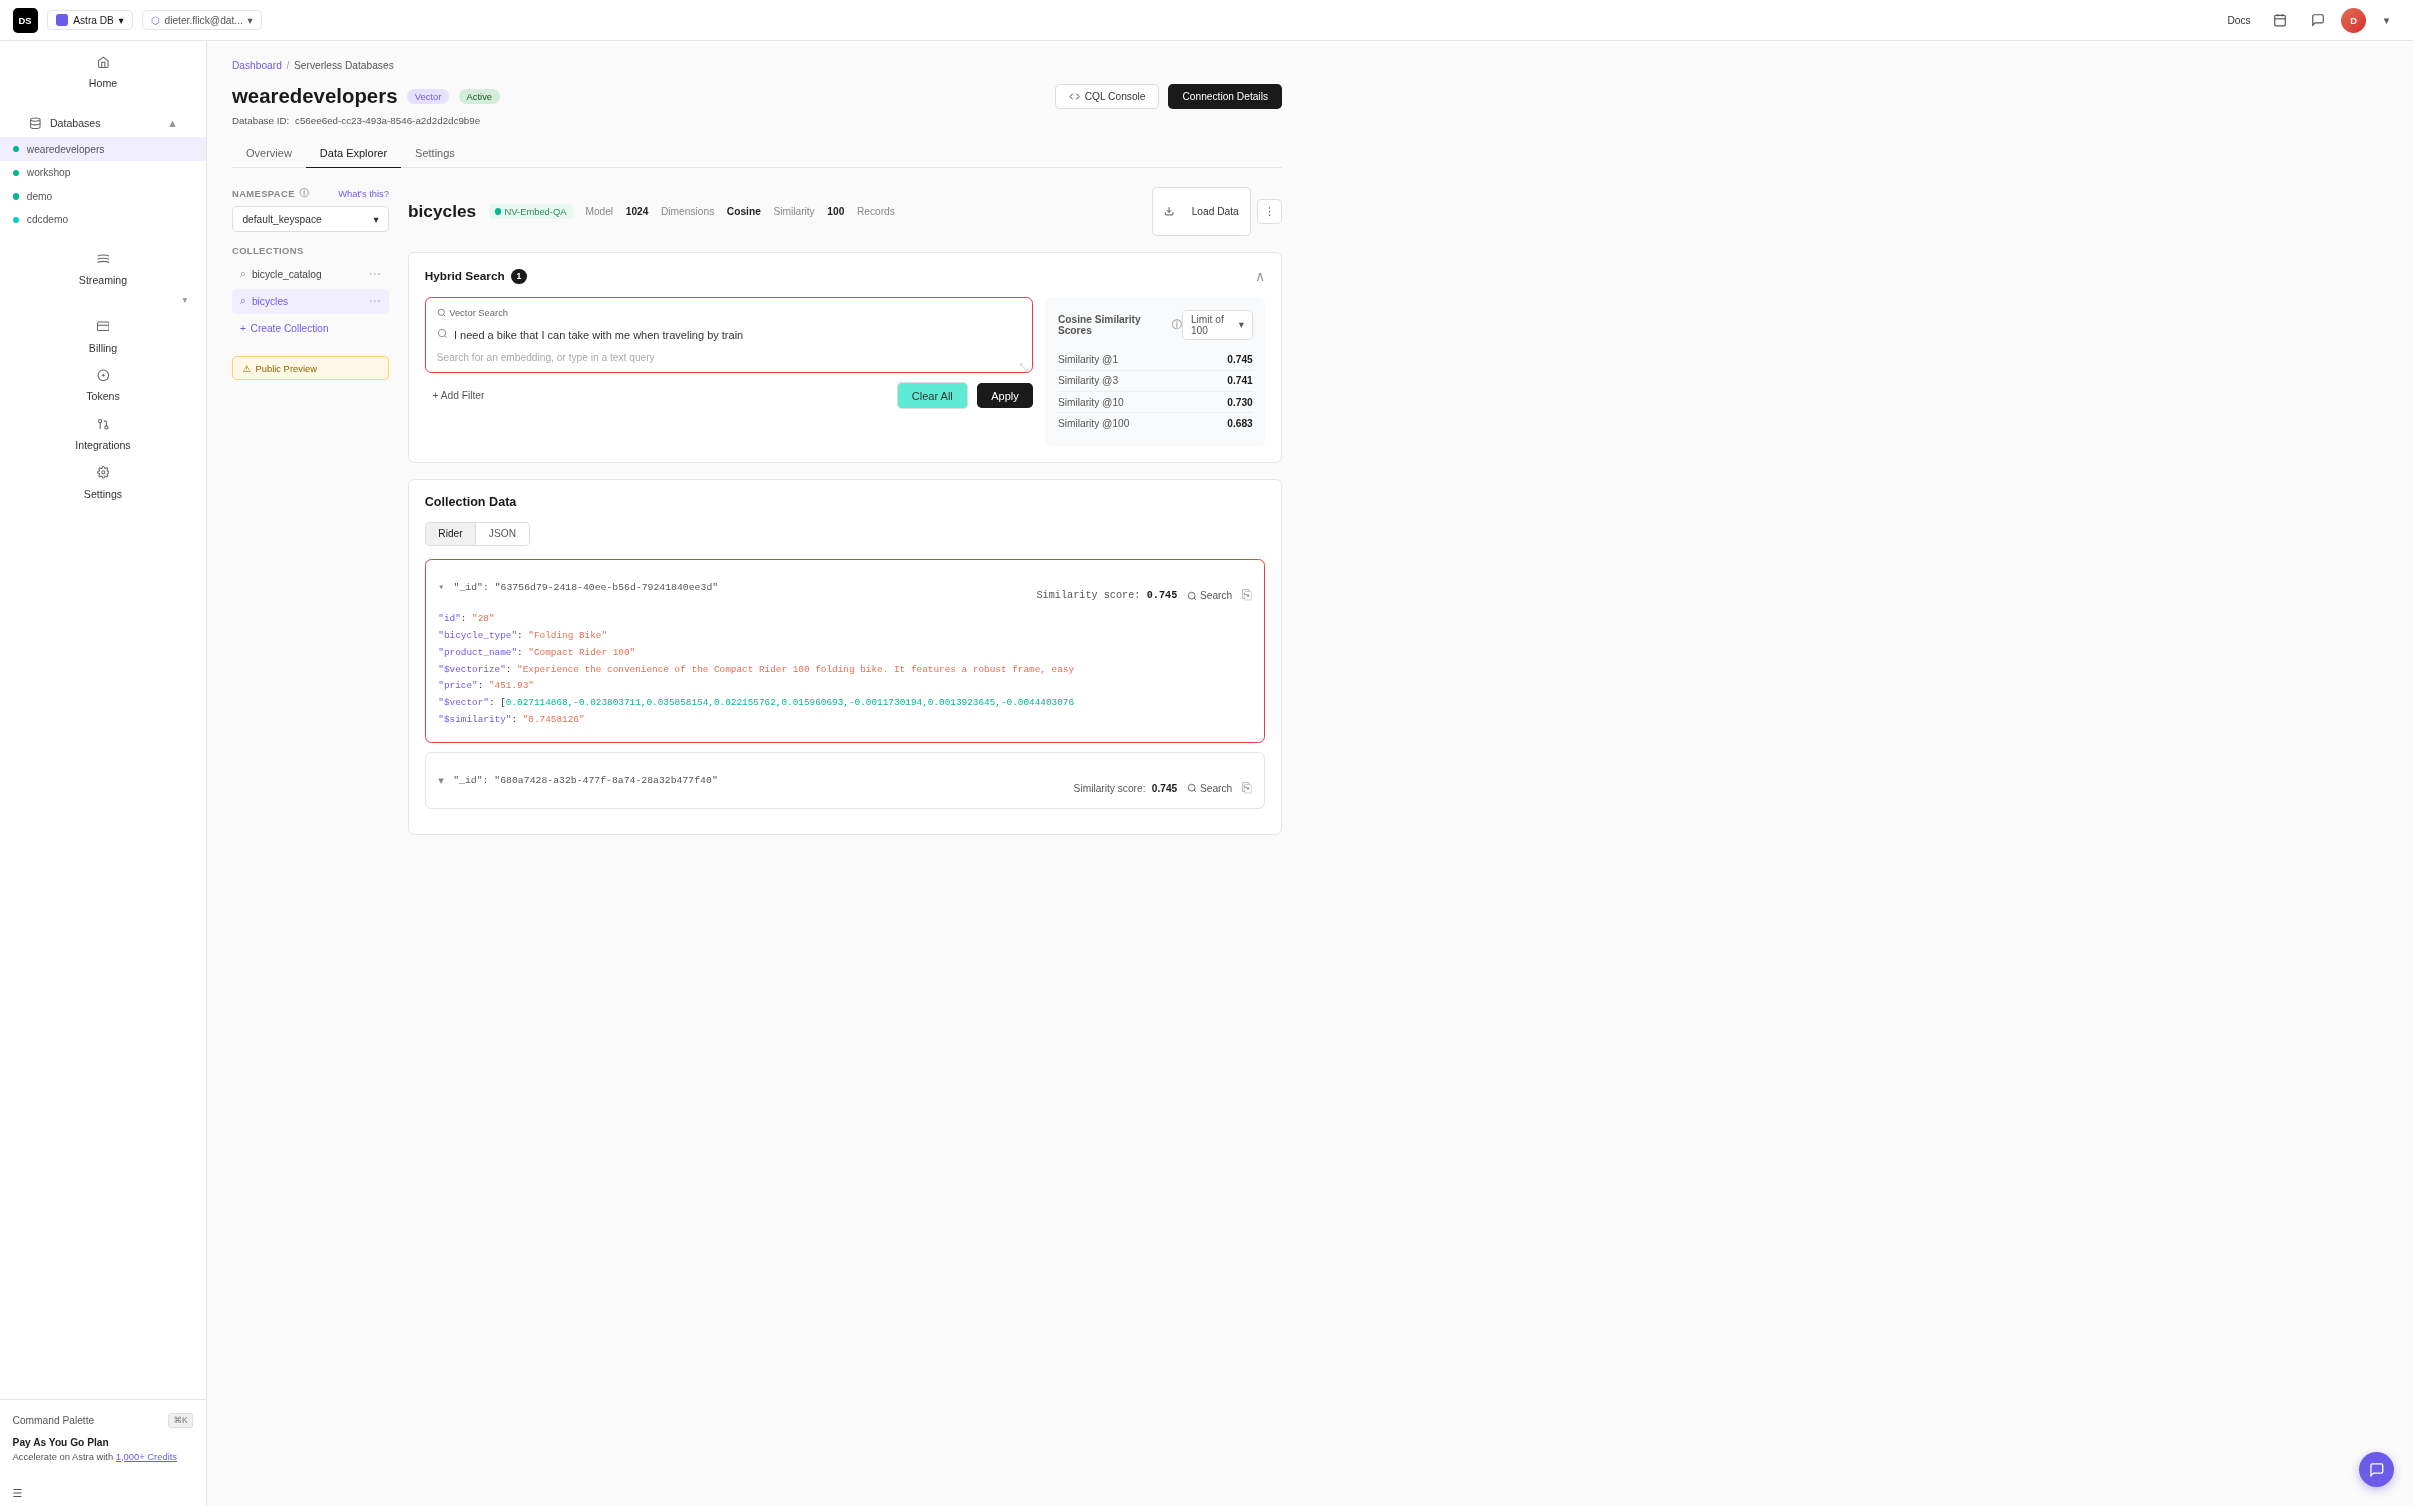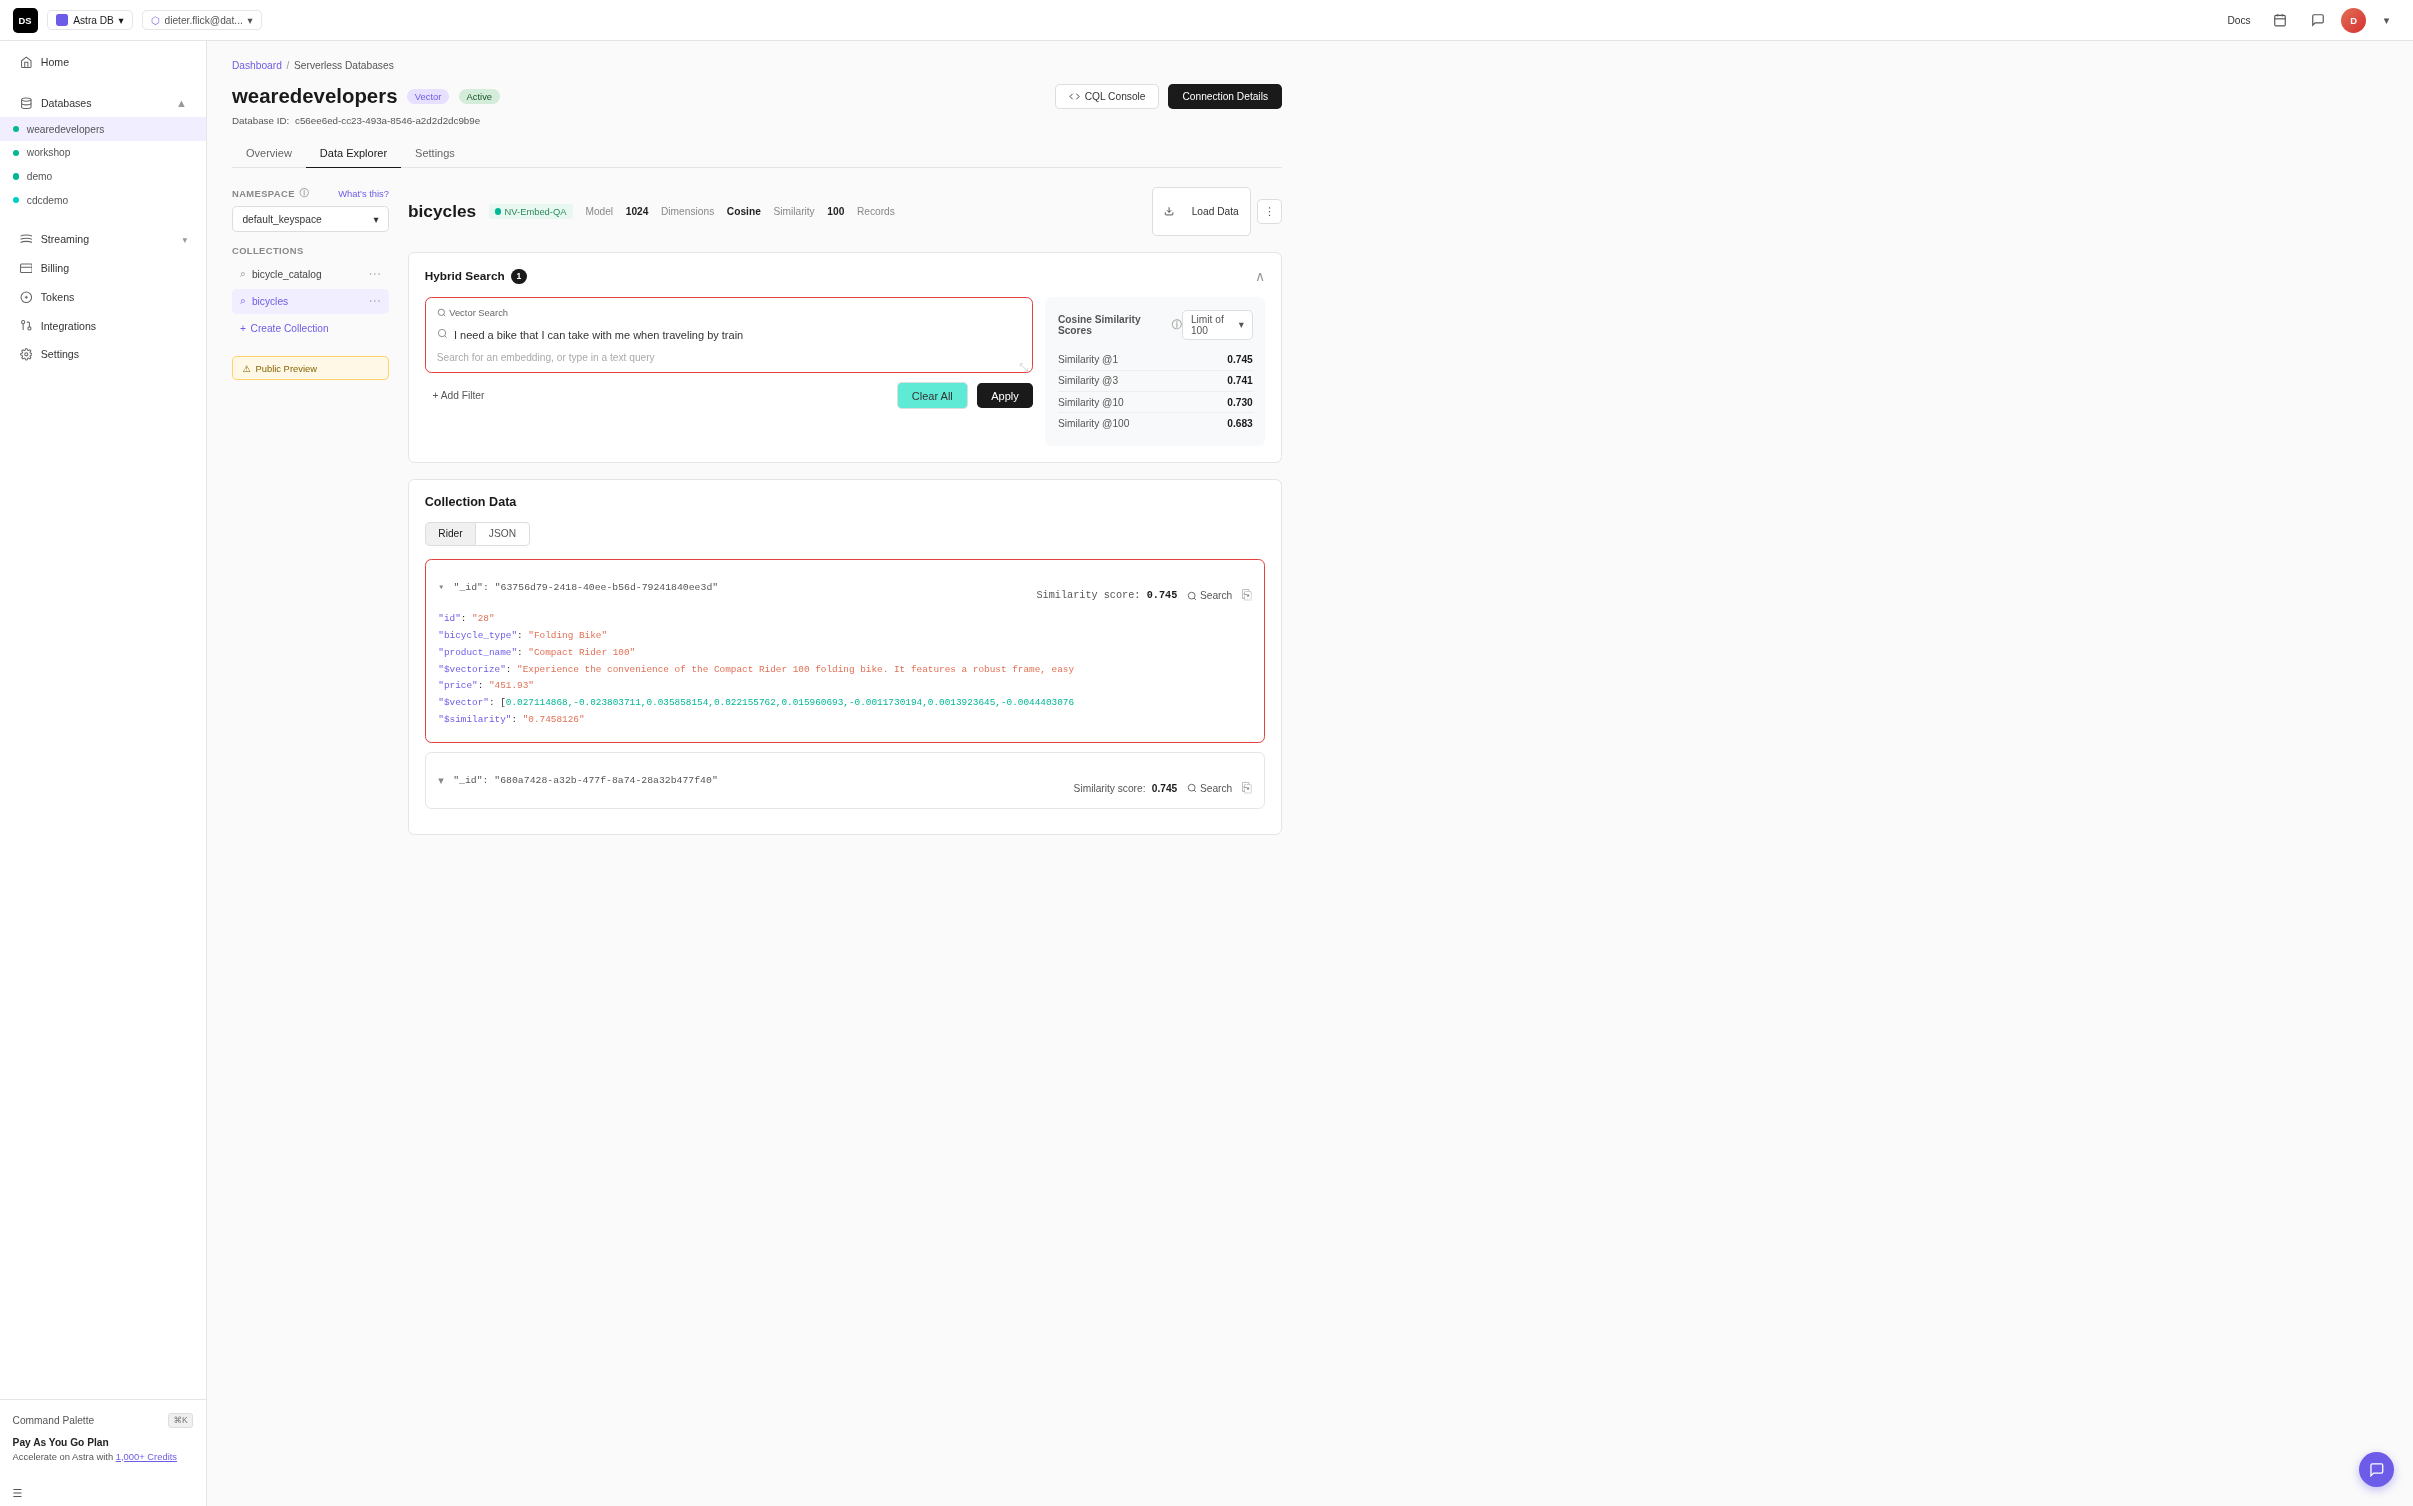--- a/index.html
+++ b/index.html
@@ -15,28 +15,28 @@
     .topnav-docs { font-size: 10.2px; color: #333; cursor: pointer; padding: 3.1px 6.3px; }
     .topnav-icon-btn { width: 28px; height: 28px; display: flex; align-items: center; justify-content: center; cursor: pointer; border-radius: 4.7px; color: #555; }
     .topnav-avatar { width: 25px; height: 25px; border-radius: 50%; background: linear-gradient(135deg, #e17055, #d63031); display: flex; align-items: center; justify-content: center; color: #fff; font-size: 9.4px; font-weight: 600; cursor: pointer; }
 
     
     .layout { display: flex; height: calc(100vh - 41px); }
 
     
     .sidebar { width: 207px; background: #fff; border-right: 0.8px solid #e5e5e5; display: flex; flex-direction: column; overflow-y: auto; flex-shrink: 0; }
     .sidebar-section { padding: 6.3px 0; }
-    .sidebar-item { display: flex; align-items: center; gap: 7.9px; padding: 7px 12.6px; cursor: pointer; border-radius: 4.7px; margin: 0.8px 6.3px; font-size: 11px; color: #333; }
+    .sidebar-item { display: flex; align-items: center; gap: 7.9px; padding: 7px 12.6px; cursor: pointer; border-radius: 4.7px; margin: 0.8px 6.3px; font-size: 11px; color: #333; flex-direction: column; }
     .sidebar-dot { width: 6.3px; height: 6.3px; border-radius: 50%; flex-shrink: 0; }
     .sidebar-dot.green { background: #00b894; }
     .sidebar-dot.teal { background: #00cec9; }
     .sidebar-icon { width: 14px; height: 14px; display: flex; align-items: center; justify-content: center; color: #666; flex-shrink: 0; }
     .sidebar-label { font-size: 10.6px; }
     .sidebar-expand { margin-left: auto; color: #999; font-size: 9.4px; }
-    .sidebar-databases-header { display: flex; align-items: center; gap: 7.9px; padding: 7px 19px; cursor: pointer; text-align: right; }
+    .sidebar-databases-header { display: flex; align-items: center; gap: 7.9px; padding: 7px 28px; cursor: pointer; text-align: right; }
     .sidebar-databases-label { font-size: 10.6px; color: #333; }
     .sidebar-databases-expand { margin-left: auto; color: #999; }
     .db-sub-items { padding-left: 0; }
     .db-sub-item { display: flex; align-items: center; gap: 7.9px; padding: 6.3px 12.6px; cursor: pointer; font-size: 10.2px; color: #555; }
     .db-sub-item.active-db { background: #f0eeff; font-weight: 500; }
     .sidebar-bottom { margin-top: auto; padding: 12.6px; border-top: 0.8px solid #e5e5e5; }
     .sidebar-bottom-cmd { display: flex; align-items: center; justify-content: space-between; margin-bottom: 9.4px; font-size: 10.2px; color: #555; cursor: pointer; }
     .cmd-kbd { font-size: 8.6px; background: #f0f0f0; border: 0.8px solid #ddd; border-radius: 3.1px; padding: 1.6px 4.7px; color: #777; }
     .plan-box { font-size: 9.4px; color: #555; }
     .plan-title { font-size: 10.2px; font-weight: 600; color: #222; margin-bottom: 2.4px; }

